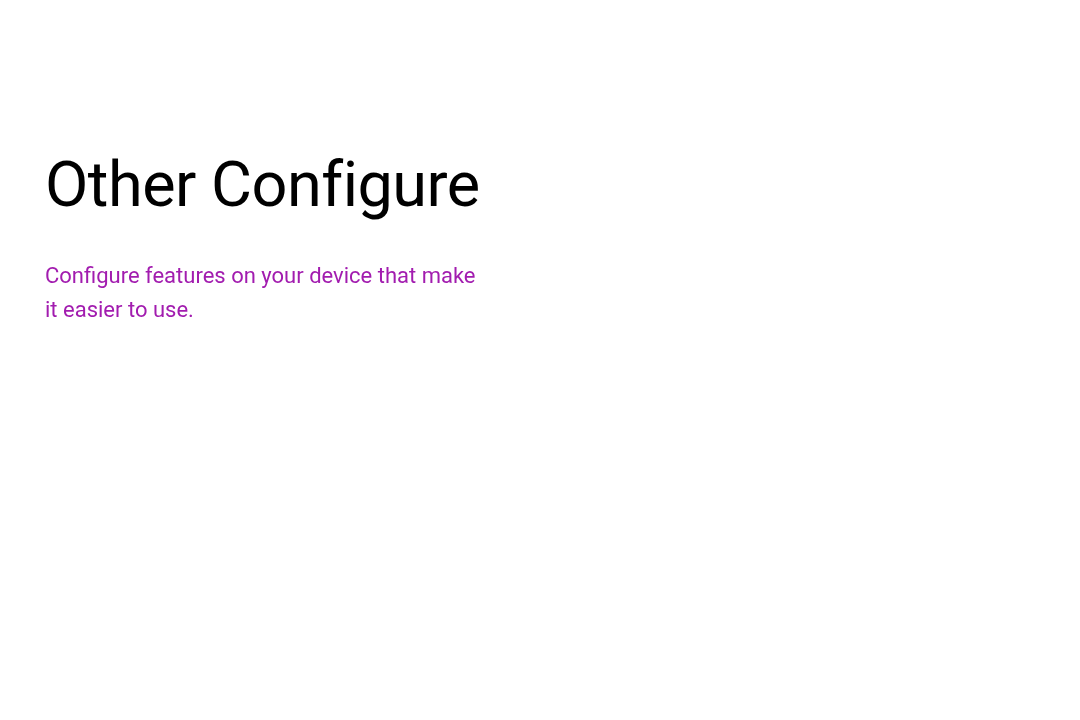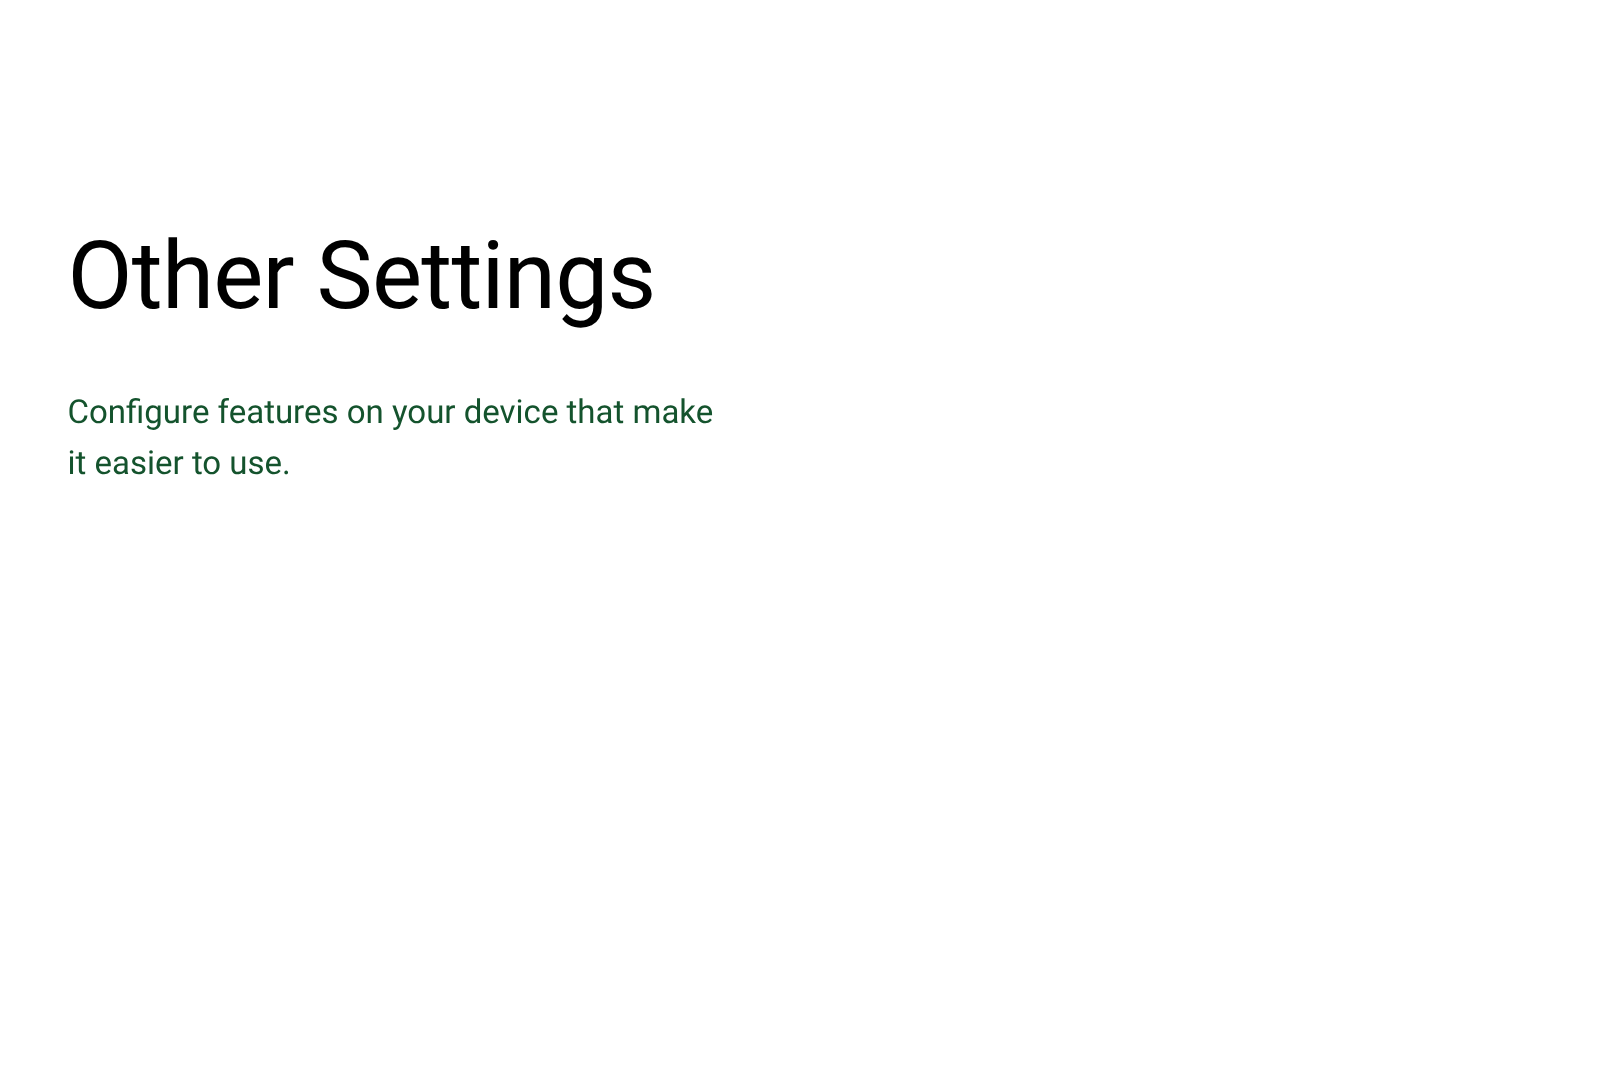--- a/index.html
+++ b/index.html
@@ -20,20 +20,20 @@
       font-weight: 400;
       letter-spacing: -0.5px;
       line-height: 1.1;
       margin-bottom: 40px;
     }
     .page-description {
       font-size: 22px;
       font-weight: 400;
       line-height: 1.55;
       max-width: 440px;
-      color: #14532d;
+      color: #a21caf;
     }
   </style>
 </head>
 <body>
 
-<h1 class="page-title">Other Settings</h1>
+<h1 class="page-title">Other Configure</h1>
 <p class="page-description">Configure features on your device that make it easier to use.</p>
 
 </body></html>

